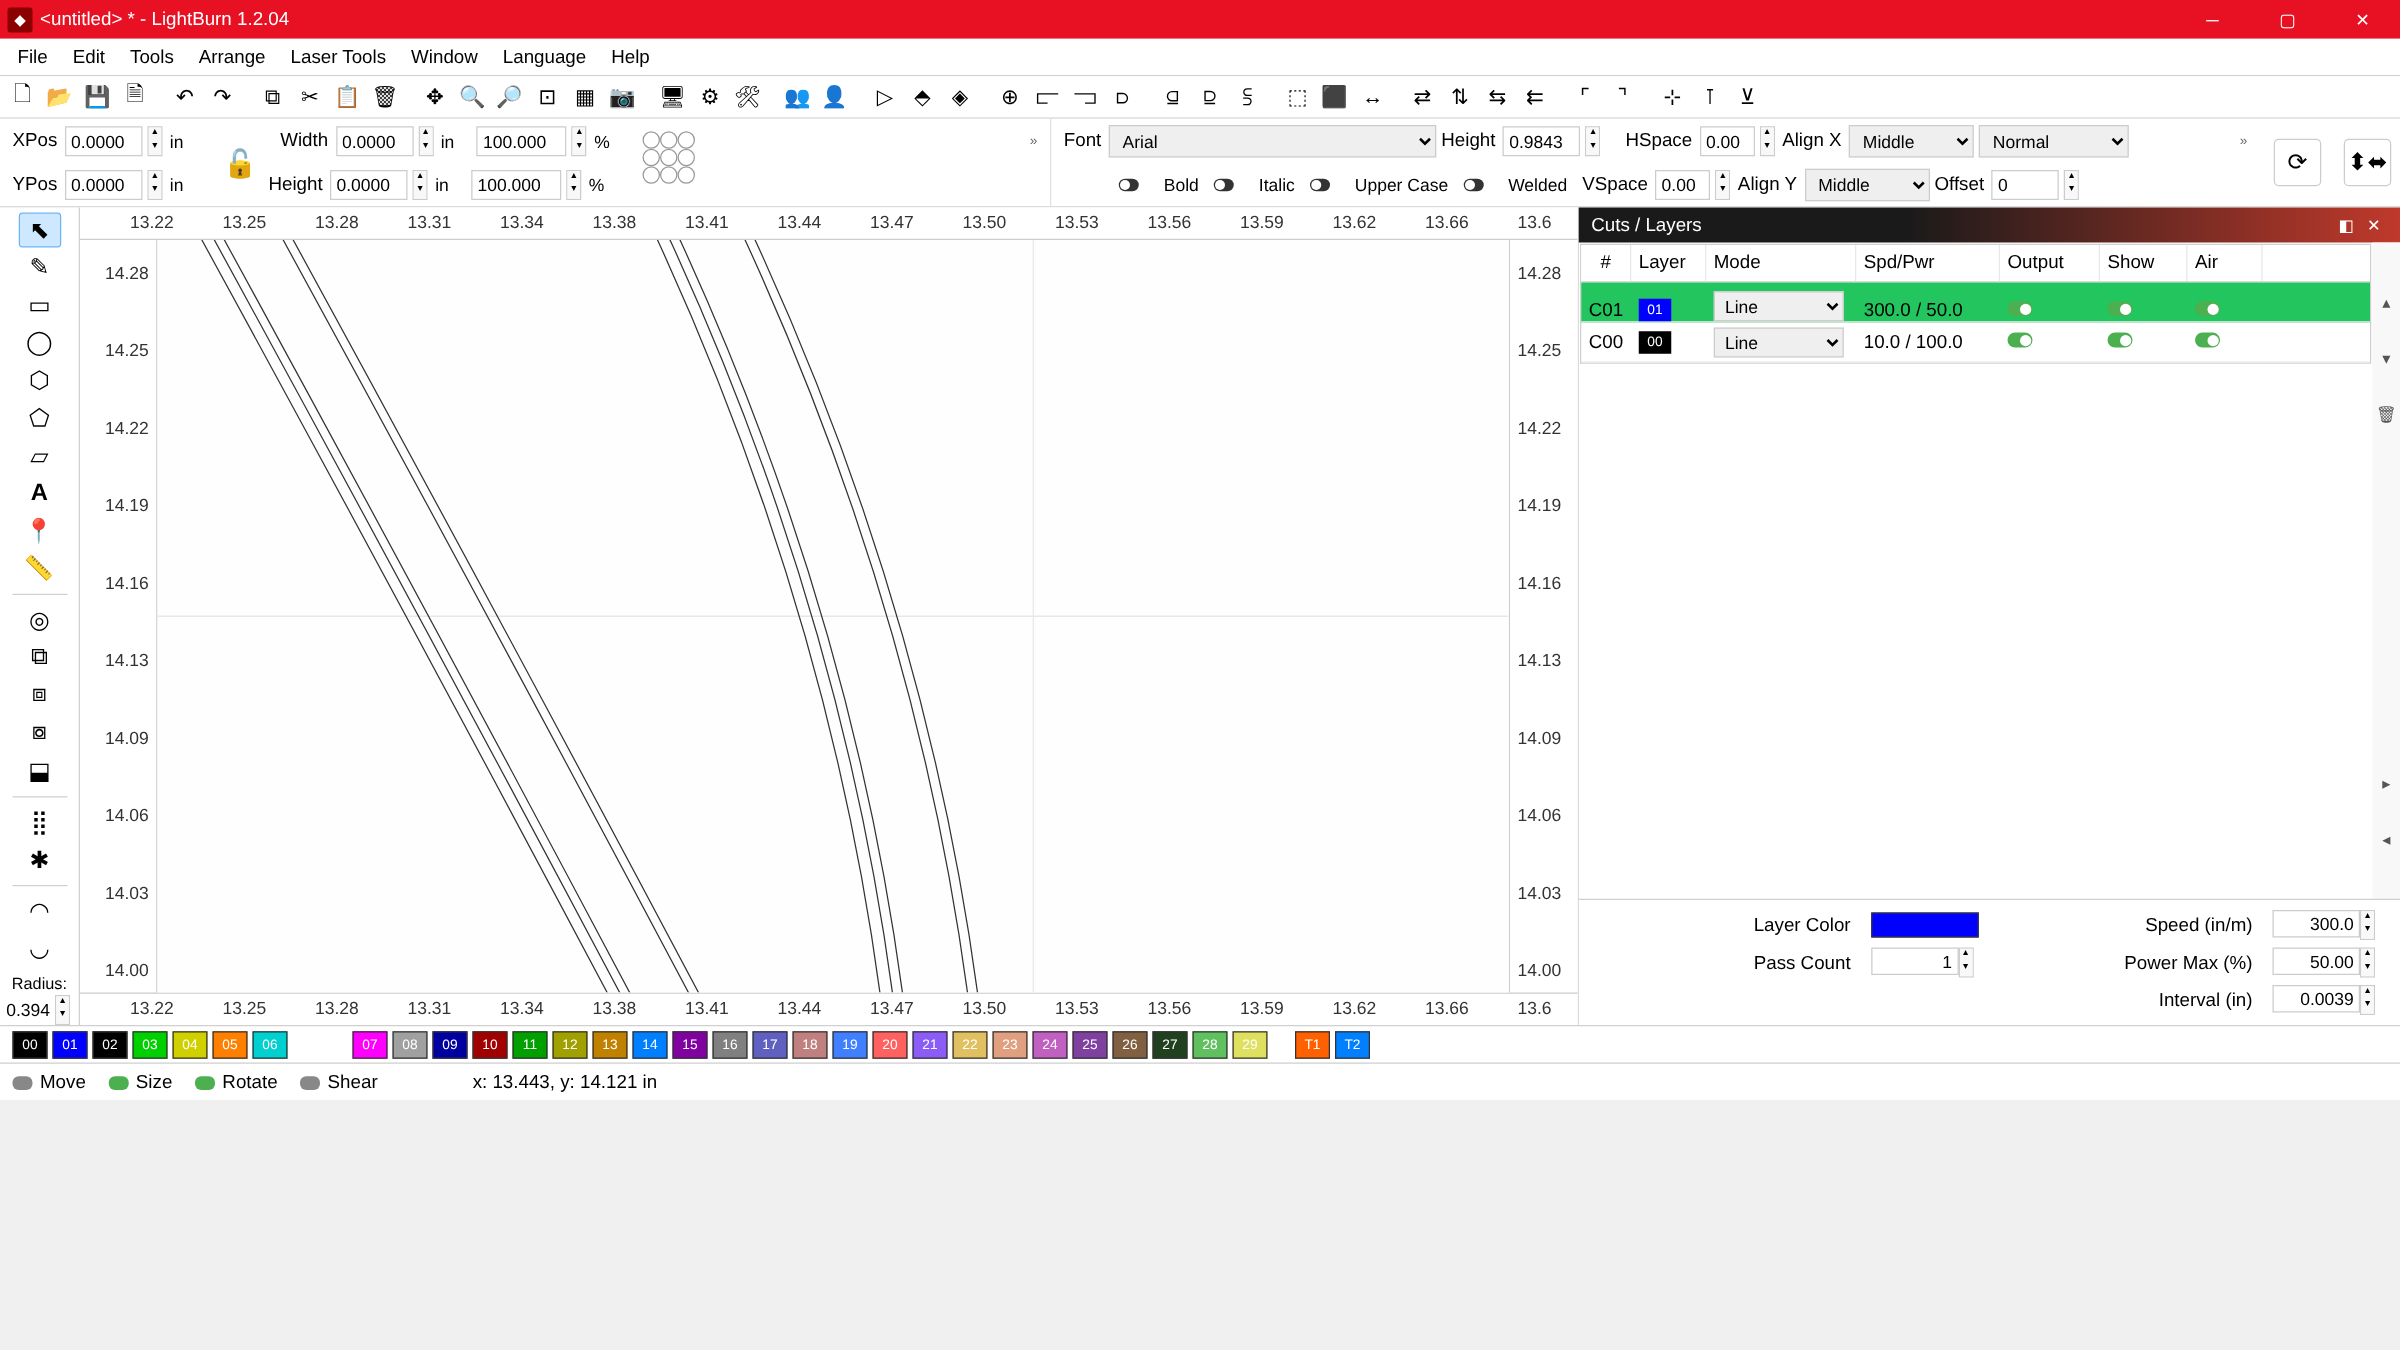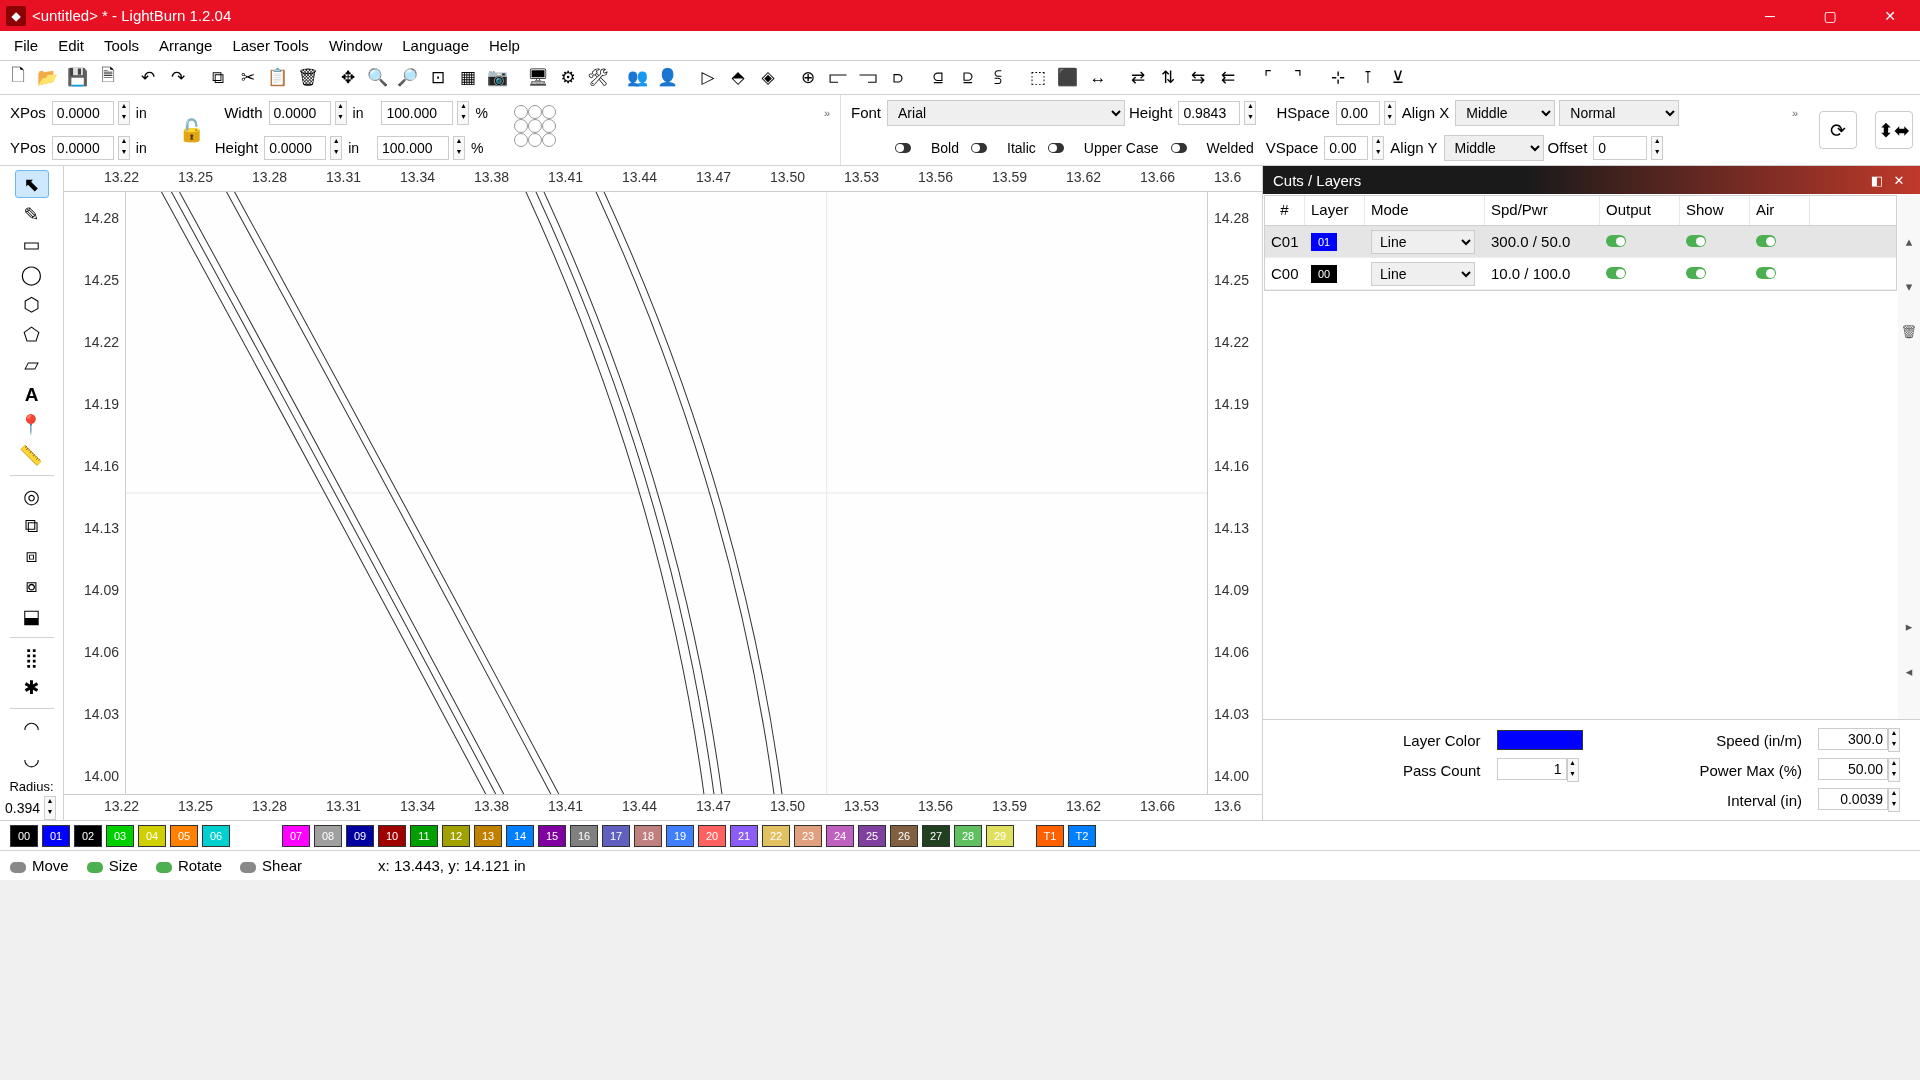--- a/index.html
+++ b/index.html
@@ -27,21 +27,21 @@
 .propbar .right { flex:1; display:flex; flex-direction:column; border-left:1px solid #e0e0e0; }
 .proprow { height:35px; display:flex; align-items:center; padding:0 10px; gap:4px; }
 .prop-label { font-size:15px; margin-right:2px; }
 .prop-input { width:62px; height:24px; border:1px solid #ccc; padding:0 4px; font-size:14px; }
 .prop-unit { font-size:14px; margin-right:14px; }
 .stepper { display:inline-flex; flex-direction:column; width:12px; height:24px; border:1px solid #ccc; margin-right:2px; }
 .stepper span { flex:1; font-size:7px; text-align:center; line-height:1; cursor:pointer; background:#f8f8f8; }
 .lock-icon { font-size:22px; color:#888; margin:0 14px; }
 .dots { display:grid; grid-template-columns:repeat(3,14px); grid-template-rows:repeat(3,14px); gap:0; margin-left:8px; }
 .dots span { width:14px; height:14px; border:1px solid #999; border-radius:50%; cursor:pointer; }
-.font-select { width:238px; height:26px; border:1px solid #ccc; padding:0 6px; font-size:14px; }
+.font-select { width:262px; height:26px; border:1px solid #ccc; padding:0 6px; font-size:14px; }
 .toggle-label { display:flex; align-items:center; gap:20px; margin-right:8px; font-size:14px; }
 .toggle-sw { width:16px; height:10px; background:#333; border-radius:5px; position:relative; }
 .toggle-sw::after { content:''; position:absolute; width:8px; height:8px; background:#fff; border-radius:50%; top:1px; left:1px; }
 .align-select { width:140px; height:26px; border:1px solid #ccc; padding:0 6px; font-size:14px; }
 .chevron { font-size:11px; color:#666; cursor:pointer; margin-left:auto; }
 
 
 .main { height:654px; display:flex; }
 
 
@@ -69,21 +69,21 @@
 
 
 .cuts-panel { width:658px; background:#fff; border-left:1px solid #d0d0d0; display:flex; flex-direction:column; }
 .cuts-header { height:28px; background:linear-gradient(to right,#1a1a1a 40%,#c0392b); color:#fff; display:flex; align-items:center; padding:0 10px; font-size:15px; }
 .cuts-header .spacer { flex:1; }
 .cuts-header .hbtn { width:22px; text-align:center; cursor:pointer; font-size:13px; }
 .cuts-table { flex:1; border:1px solid #d0d0d0; margin:1px; }
 .cuts-thead { height:30px; display:flex; border-bottom:1px solid #d0d0d0; background:#fff; }
 .cuts-thead .col { padding:5px 6px; font-size:15px; border-right:1px solid #e8e8e8; }
 .cuts-row { height:32px; display:flex; align-items:center; border-bottom:1px solid #eee; }
-.cuts-row.selected { background:#e5e5e5; }
+.cuts-row.selected { background:#22c55e;align-items:flex-end; }
 .cuts-row .cell { padding:0 6px; font-size:15px; }
 .col-num { width:40px; }
 .col-layer { width:60px; }
 .col-mode { width:120px; }
 .col-spd { width:115px; }
 .col-out { width:80px; }
 .col-show { width:70px; }
 .col-air { width:60px; }
 .layer-swatch { display:inline-block; width:26px; height:18px; color:#fff; font-size:11px; text-align:center; line-height:18px; vertical-align:middle; }
 .mode-select { width:104px; height:24px; border:1px solid #ccc; font-size:14px; padding:0 4px; }

